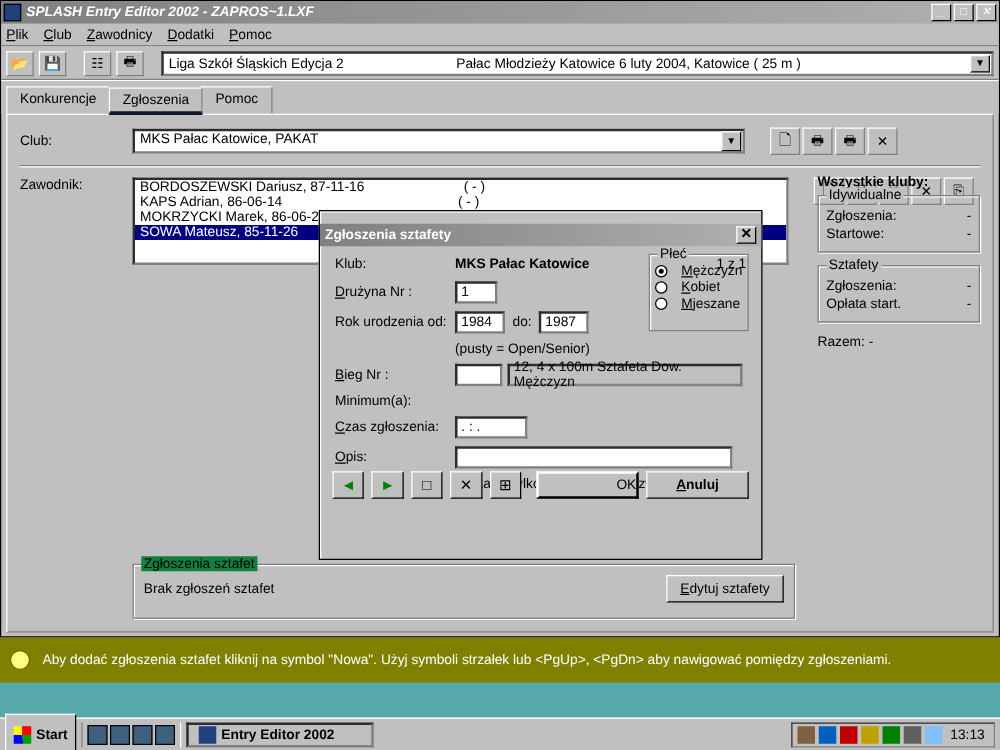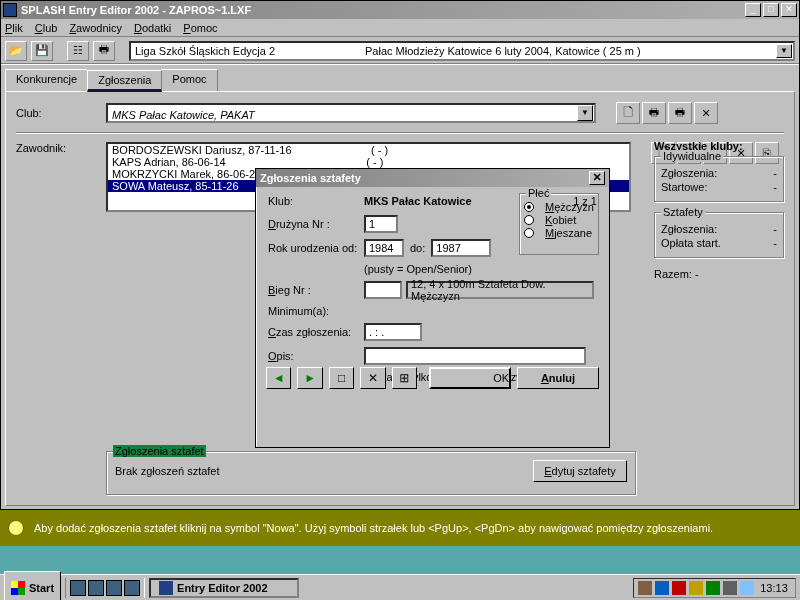--- a/index.html
+++ b/index.html
@@ -14,20 +14,21 @@
   }
 
   
   .titlebar {
     height: 18px;
     background: linear-gradient(to right, #808080, #b0b0b0);
     color: #fff;
     display: flex;
     align-items: center;
     padding: 0 2px;
+    font-style: italic;
   }
   .titlebar .icon { width: 14px; height: 14px; margin-right: 4px; background:#204080; border:1px solid #000; }
   .titlebar .title { flex: 1; font-weight: bold; font-size: 11px; }
   .winbtns { display:flex; gap:2px; }
   .winbtn {
     width: 16px; height: 14px;
     background: #c0c0c0;
     border: 1px solid #000;
     border-top-color:#fff; border-left-color:#fff;
     font-size: 9px; line-height: 10px; text-align: center;
@@ -118,21 +119,21 @@
     padding:10px;
     position:relative;
   }
 
   
   .row { display:flex; align-items:center; margin-bottom:8px; }
   .lbl { width:90px; }
   .textcombo {
     flex:0 0 490px; height:20px;
     background:#fff; border:2px inset #808080;
-    position:relative; padding:0 4px; display:flex; align-items:flex-end;font-style:italic;
+    position:relative; padding:0 4px; display:flex; align-items:flex-start;
   }
   .textcombo .drop {
     position:absolute; right:1px; top:0; width:16px; height:16px;
     background:#c0c0c0; border:1px solid #000;
     border-top-color:#fff; border-left-color:#fff;
     font-size:8px; text-align:center; line-height:14px;
   }
   .btncluster { display:flex; gap:2px; margin-left:20px; }
   .btncluster .tbtn { width:24px; height:22px; }
 
@@ -239,21 +240,21 @@
     position:absolute;
     left:255px; top:168px;
     width:355px; height:280px;
     background:#c0c0c0;
     border:1px solid #000;
     box-shadow: 1px 1px 0 #fff inset;
     z-index:50;
   }
   .dialog .dtitle {
     height:18px; background:linear-gradient(to right,#808080,#b0b0b0);
-    color:#fff; display:flex; align-items:center; padding:0 4px;
+    color:#fff; display:flex; align-items:center; padding:0 4px;margin-top:10px;
   }
   .dialog .dtitle .t { flex:1; font-weight:bold; }
   .dialog .dtitle .x { width:16px; height:14px; background:#c0c0c0; border:1px solid #000; border-top-color:#fff; border-left-color:#fff; color:#000; text-align:center; line-height:11px; font-weight:bold;}
   .dialog .dbody { padding:8px 12px; position:relative; }
   .drow { display:flex; align-items:center; margin-bottom:6px; font-size:11px;}
   .drow .l { width:96px; }
   .dinput {
     background:#fff; border:2px inset #808080; height:18px; padding:0 3px;
     font-size:11px; display:flex; align-items:center;
   }
@@ -439,21 +440,21 @@
 
     <div class="drow" style="margin-top:8px;">
       <div class="l ul-first">Drużyna Nr :</div>
       <div class="dinput" style="width:34px">1</div>
     </div>
 
     <div class="drow">
       <div class="l">Rok urodzenia od:</div>
       <div class="dinput" style="width:40px">1984</div>
       <span style="margin:0 6px">do:</span>
-      <div class="dinput" style="width:60px">1987</div>
+      <div class="dinput" style="width:40px">1987</div>
     </div>
     <div class="drow">
         <div class="l"></div>
         <span class="note">(pusty = Open/Senior)</span>
       </div>
 
     <div class="fieldset-plec">
       <div class="glabel">Płeć</div>
       <div class="radio-row">
           <div class="radio checked"></div>

